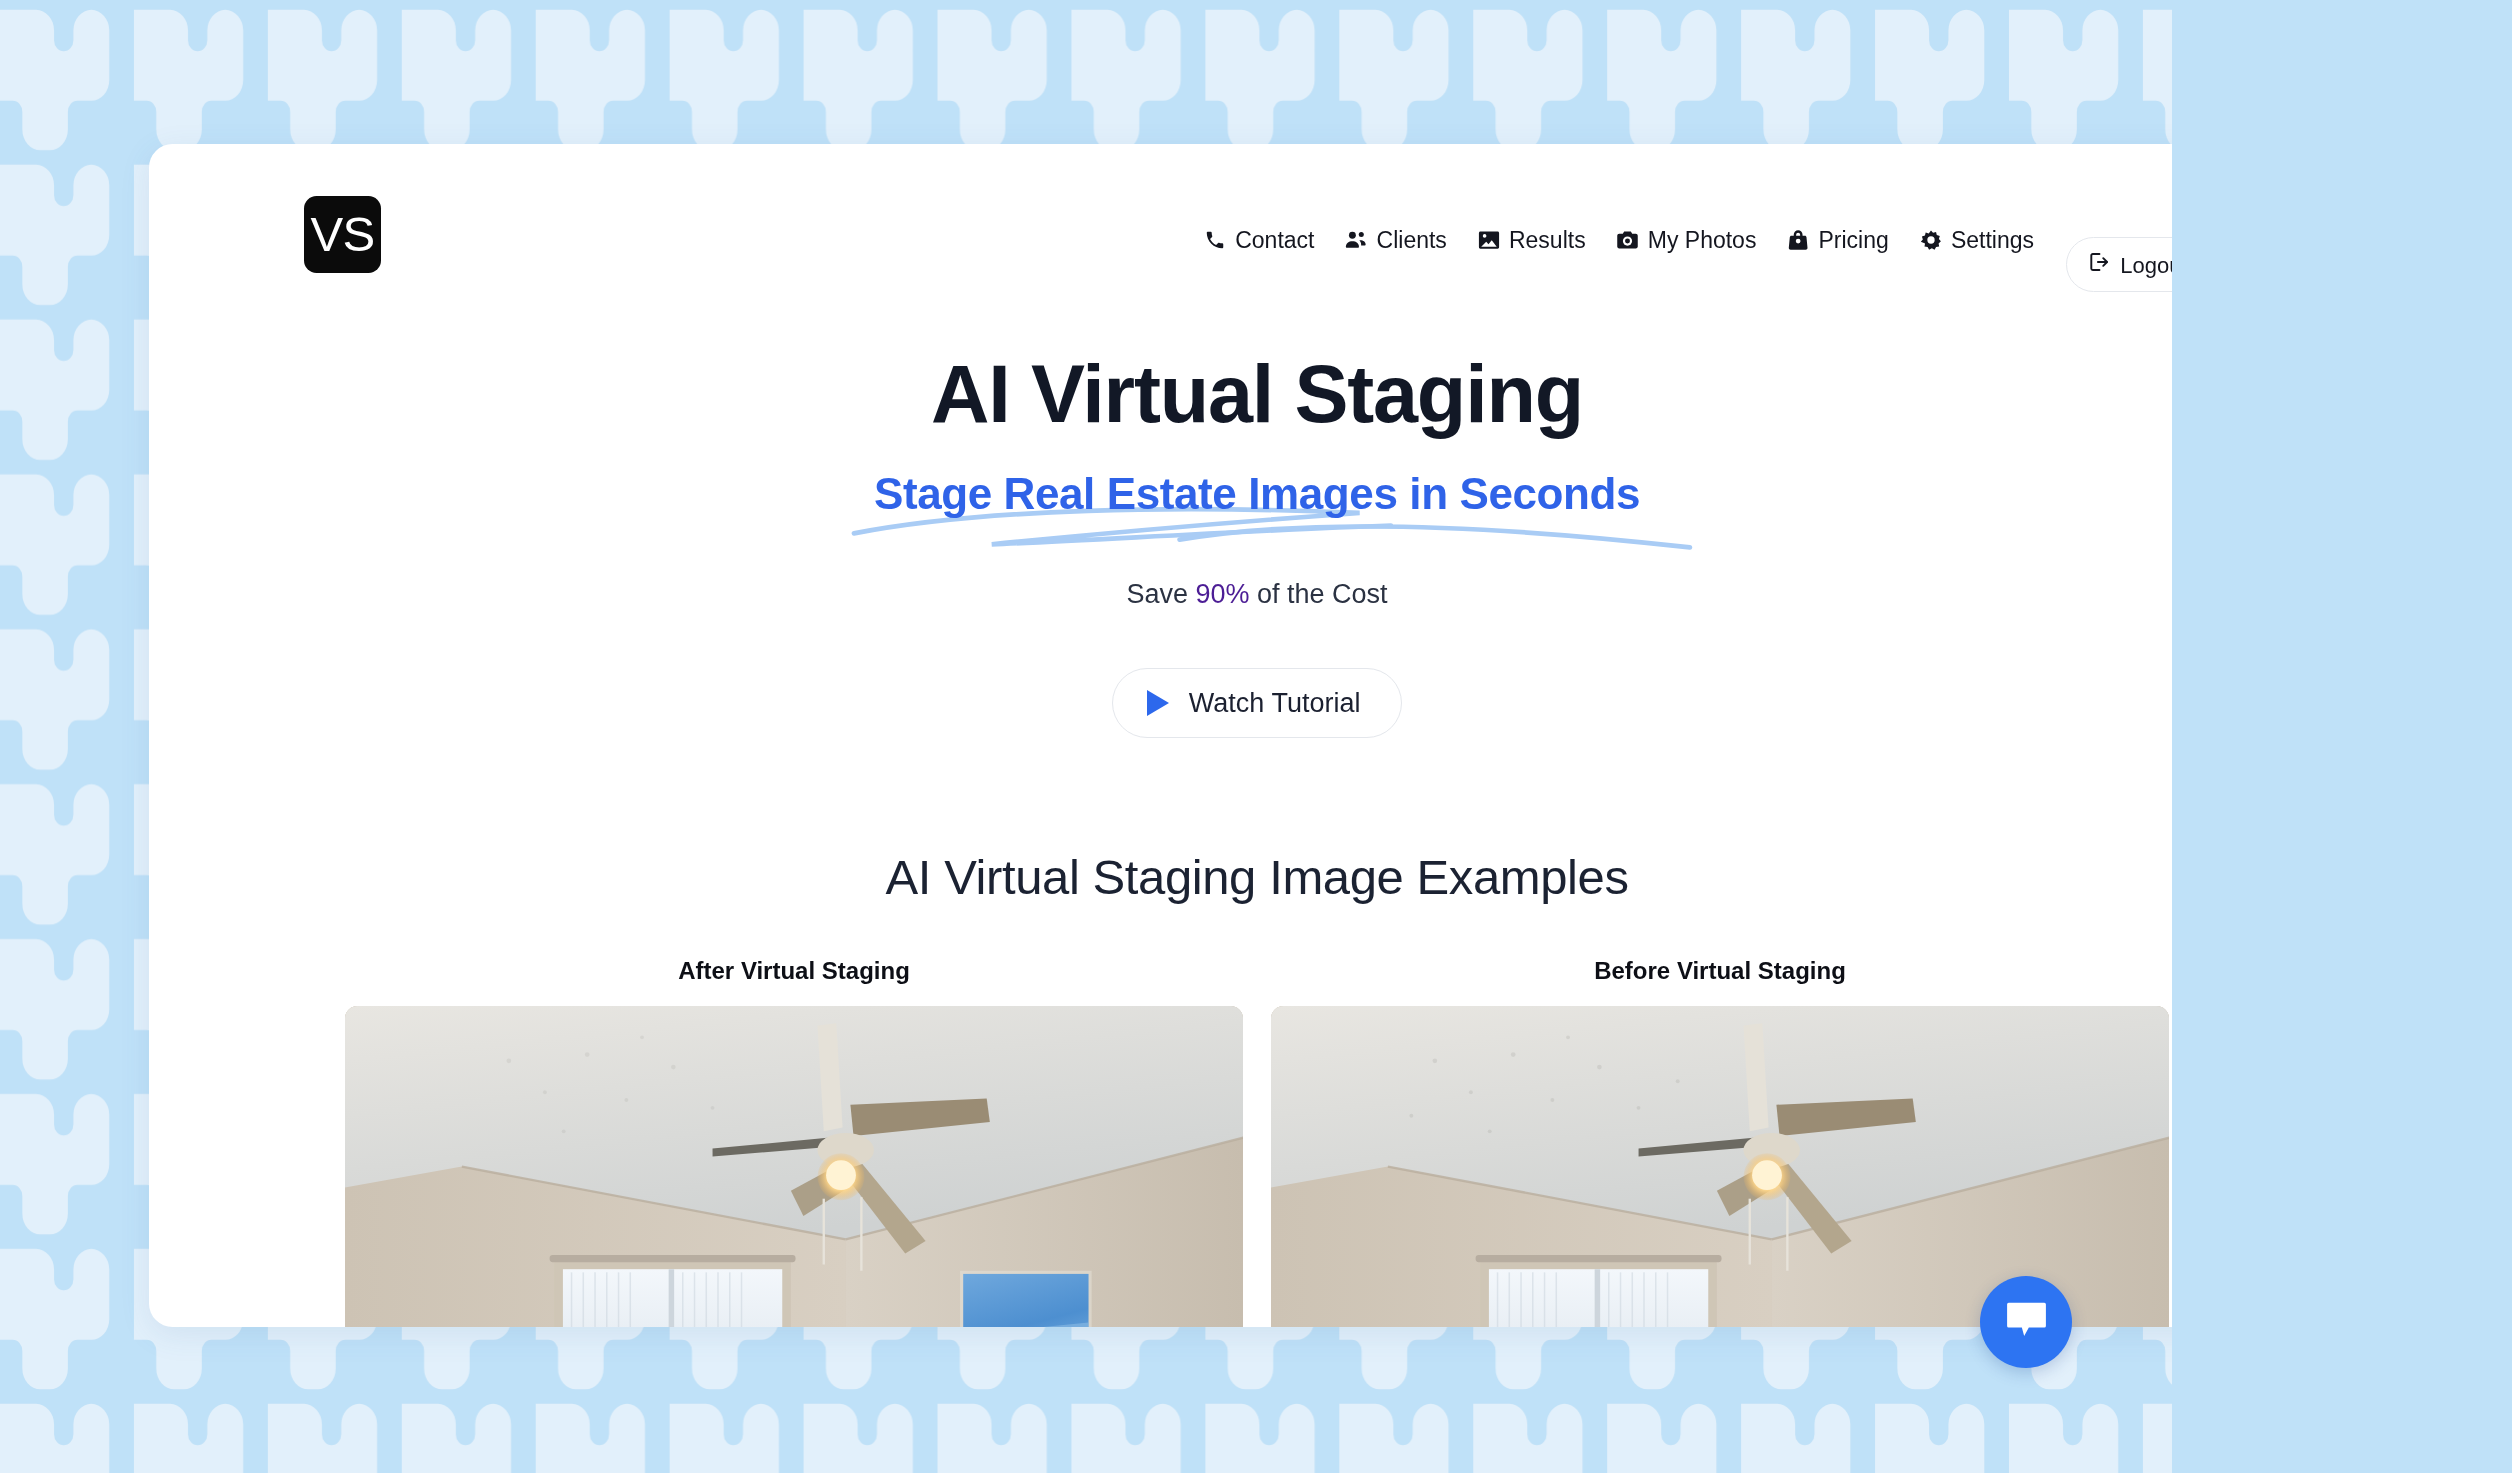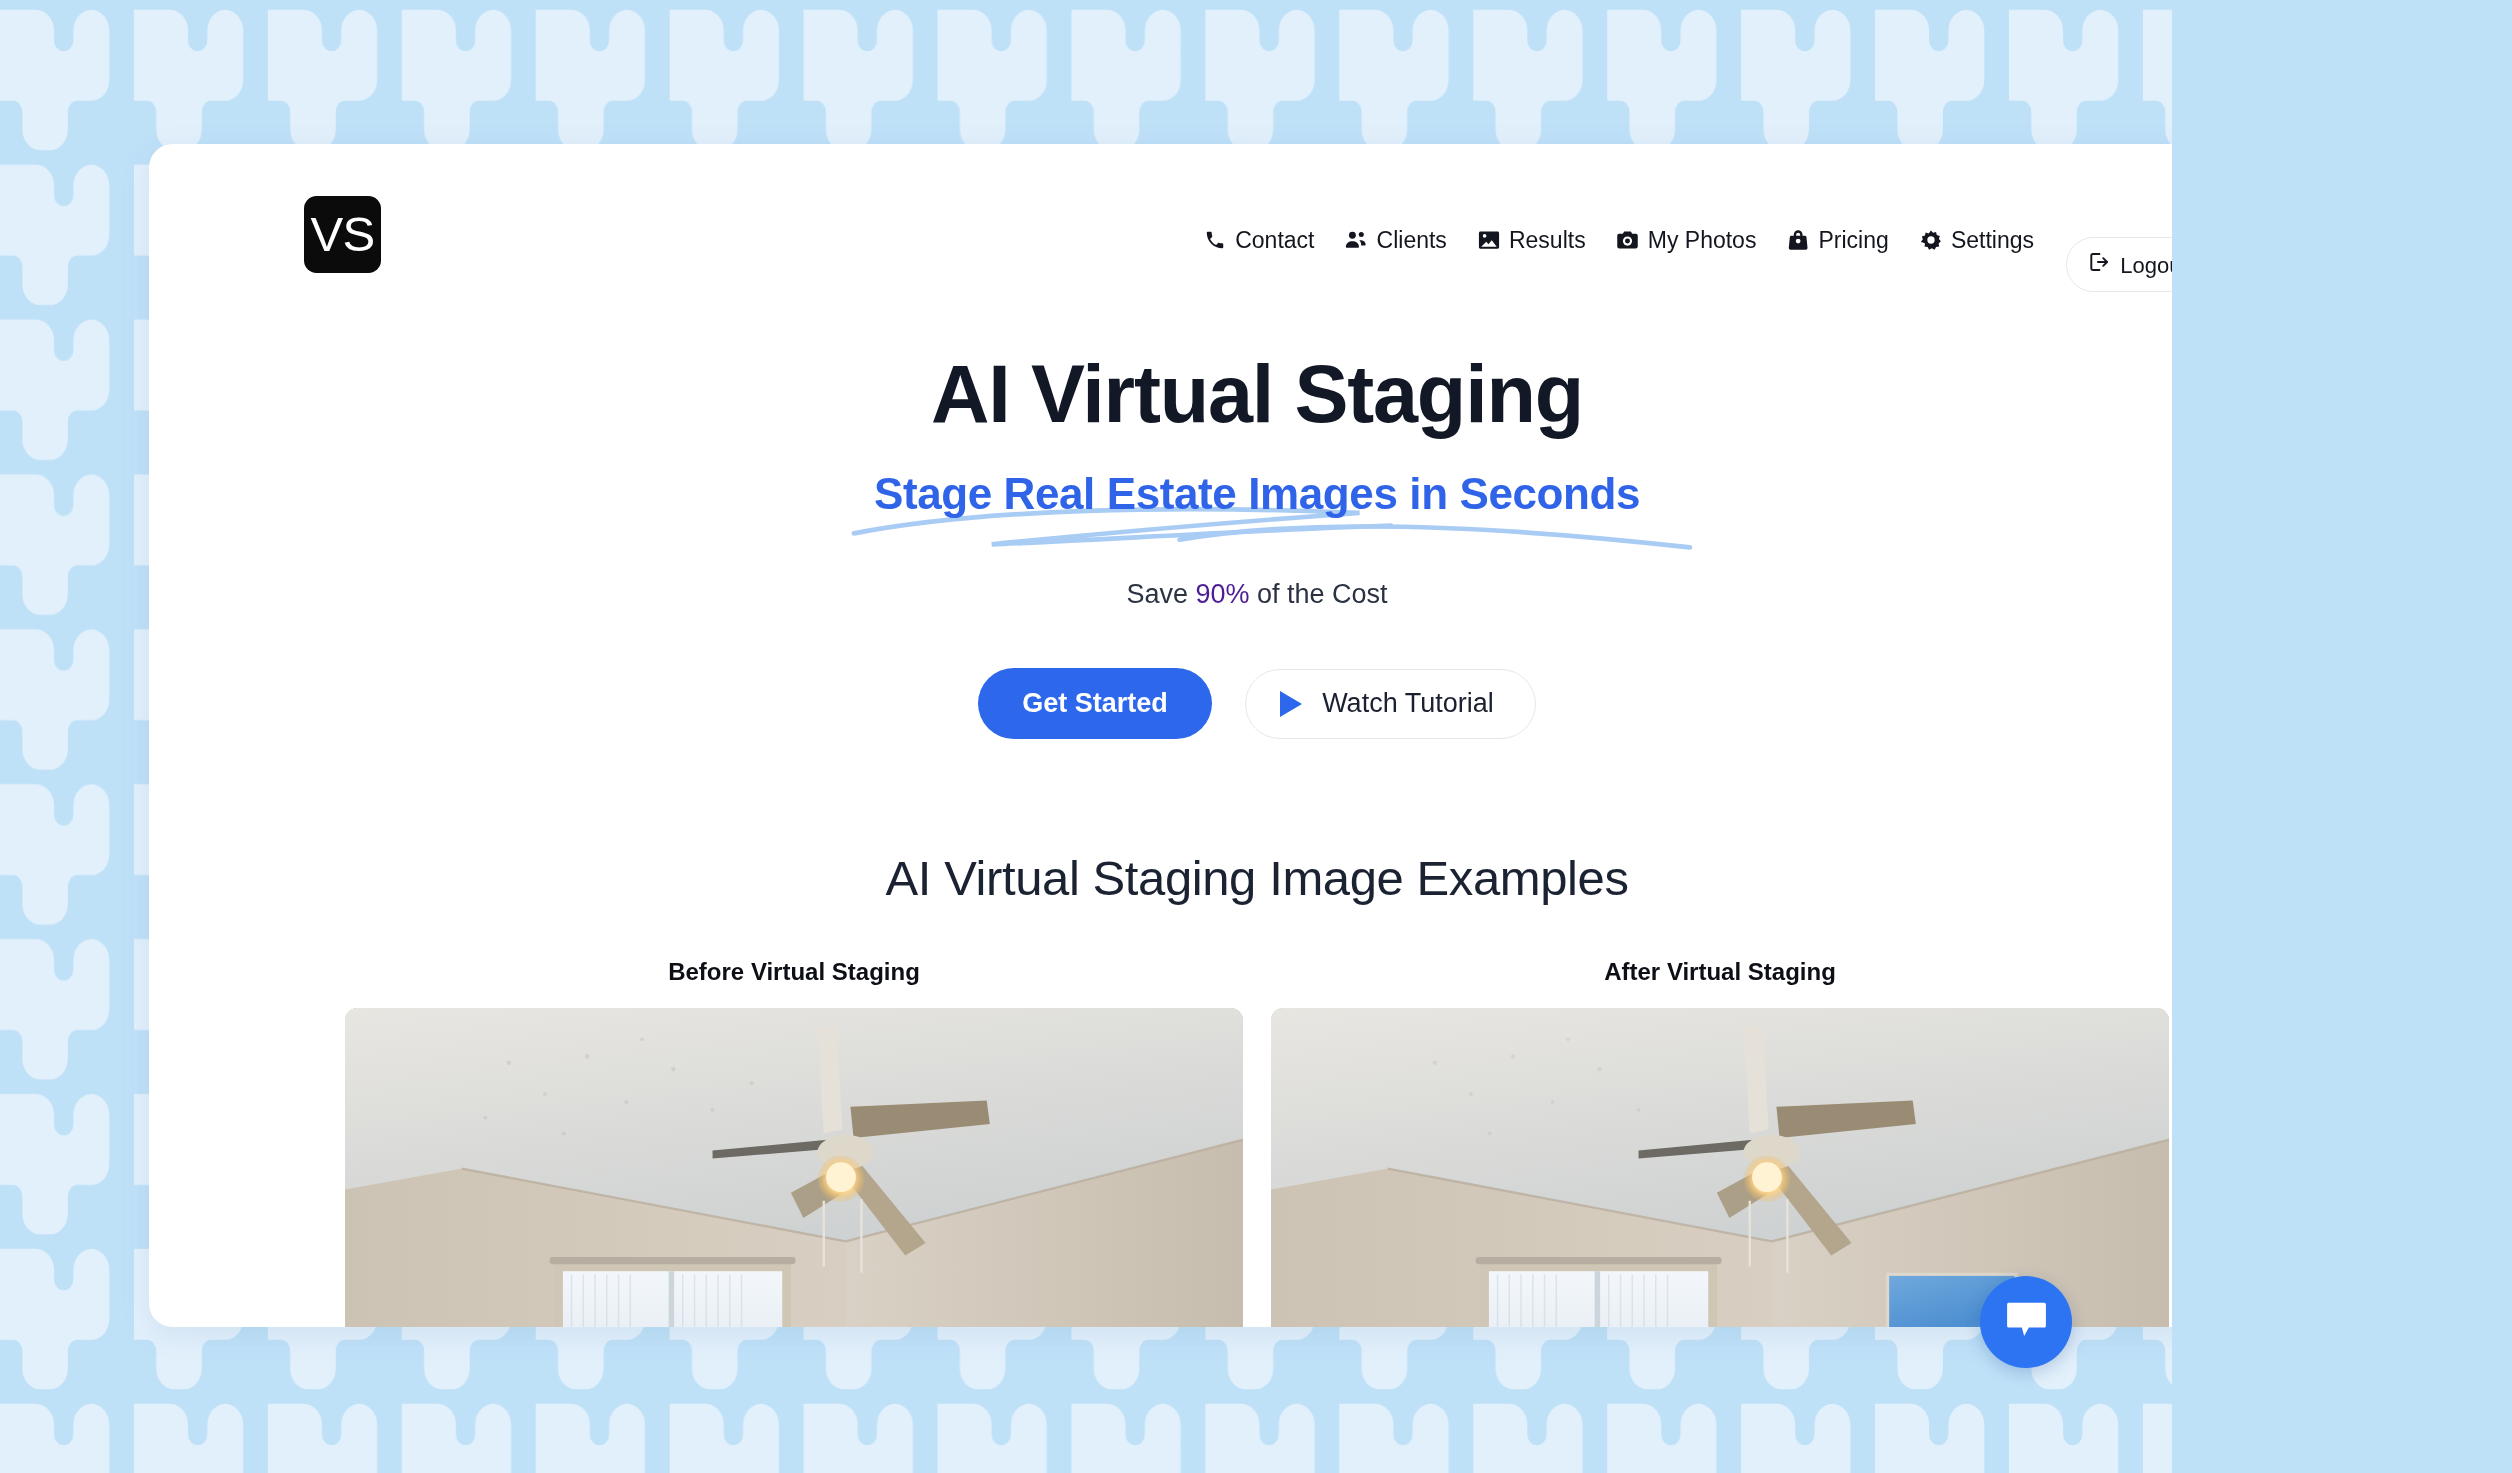--- a/index.html
+++ b/index.html
@@ -370,32 +370,120 @@
           <path d="M430 48 C 560 26, 760 22, 1082 58" fill="none" stroke="#a9ccf5" stroke-width="6" stroke-linecap="round"></path>
         </svg>
         <div class="hero-subtitle">Stage Real Estate Images in Seconds</div>
       </div>
 
       <div class="hero-tagline">
         <span>Save </span><b>90%</b><span> of the Cost</span>
       </div>
 
       <div class="cta-row">
-        <button class="btn-primary">Get Started</button>
         <button class="btn-secondary">
           <span class="play-tri"></span>
           <span>Watch Tutorial</span>
         </button>
       </div>
     </div>
 
     <div class="examples">
       <h2 class="examples-title">AI Virtual Staging Image Examples</h2>
 
       <div class="compare-grid">
+
+        <div class="compare-col">
+          <div class="compare-label">After Virtual Staging</div>
+          <div class="compare-img">
+            <svg viewBox="0 0 1148 480" preserveAspectRatio="xMidYMid slice" aria-hidden="true">
+              <defs>
+                <linearGradient id="wallL2" x1="0" y1="0" x2="1" y2="0">
+                  <stop offset="0" stop-color="#cdc3b4"></stop>
+                    <stop offset="1" stop-color="#d8cfc2"></stop>
+                </linearGradient>
+                <linearGradient id="wallR2" x1="0" y1="0" x2="1" y2="0">
+                  <stop offset="0" stop-color="#d9d1c5"></stop>
+                    <stop offset="1" stop-color="#c7bdae"></stop>
+                </linearGradient>
+                <linearGradient id="ceil2" x1="0" y1="0" x2="0.4" y2="1">
+                  <stop offset="0" stop-color="#e8e6e1"></stop>
+                    <stop offset="1" stop-color="#cfd2d2"></stop>
+                </linearGradient>
+                <linearGradient id="win2" x1="0" y1="0" x2="0" y2="1">
+                  <stop offset="0" stop-color="#f3f7fb"></stop>
+                    <stop offset="1" stop-color="#dfe7ee"></stop>
+                </linearGradient>
+                <radialGradient id="glow2" cx="0.5" cy="0.5" r="0.5">
+                  <stop offset="0" stop-color="#fff6dd"></stop>
+                  <stop offset="0.55" stop-color="#ffd98f"></stop>
+                  <stop offset="1" stop-color="#f0b860" stop-opacity="0.15"></stop>
+                </radialGradient>
+                <linearGradient id="art" x1="0" y1="0" x2="0.3" y2="1">
+                  <stop offset="0" stop-color="#6fa8dd"></stop>
+                  <stop offset="0.55" stop-color="#4d8fd0"></stop>
+                  <stop offset="1" stop-color="#7fb4e2"></stop>
+                </linearGradient>
+              </defs>
+              <rect width="1148" height="480" fill="#d3cabc"></rect>
+              <path d="M0 0 H1148 V170 L640 300 L150 210 L0 250 Z" fill="url(#ceil2)"></path>
+              <path d="M0 232 L150 205 L640 298 V480 H0 Z" fill="url(#wallL2)"></path>
+              <path d="M640 298 L1148 168 V480 H640 Z" fill="url(#wallR2)"></path>
+              <path d="M150 205 L640 298" stroke="#b9ae9d" stroke-width="3" fill="none" opacity=".8"></path>
+              <path d="M640 298 L1148 168" stroke="#b9ae9d" stroke-width="3" fill="none" opacity=".8"></path>
+              <rect x="268" y="325" width="302" height="160" rx="3" fill="#cfc6b6"></rect>
+              <rect x="279" y="336" width="280" height="150" fill="url(#win2)"></rect>
+              <rect x="414" y="336" width="7" height="150" fill="#cdd5dc"></rect>
+              <g opacity=".5" stroke="#c9d3dc" stroke-width="2">
+                <path d="M290 340 V486"></path>
+                  <path d="M305 340 V486"></path>
+                  <path d="M320 340 V486"></path>
+                <path d="M335 340 V486"></path>
+                  <path d="M350 340 V486"></path>
+                  <path d="M365 340 V486"></path>
+                <path d="M432 340 V486"></path>
+                  <path d="M447 340 V486"></path>
+                  <path d="M462 340 V486"></path>
+                <path d="M477 340 V486"></path>
+                  <path d="M492 340 V486"></path>
+                  <path d="M507 340 V486"></path>
+              </g>
+              <rect x="262" y="318" width="314" height="9" rx="4" fill="#b7ada0"></rect>
+
+              <g>
+                <rect x="786" y="338" width="168" height="150" fill="#e6e2d8" opacity=".55"></rect>
+                <rect x="790" y="342" width="160" height="146" fill="url(#art)"></rect>
+                <path d="M790 420 L950 404 L950 430 L790 444 Z" fill="#8fc0e6" opacity=".55"></path>
+                <path d="M790 462 L950 450 L950 470 L790 482 Z" fill="#3f7fc0" opacity=".45"></path>
+              </g>
+              <g>
+                <path d="M604 25 L628 22 L636 155 L612 160 Z" fill="#e5e1d8"></path>
+                <path d="M470 182 L620 168 L618 180 L470 192 Z" fill="#6c6a62"></path>
+                <path d="M646 126 L820 118 L824 148 L650 166 Z" fill="#9a8c74"></path>
+                <path d="M660 200 L742 300 L716 316 L636 212 Z" fill="#b3a68d"></path>
+                <path d="M570 236 L640 198 L656 224 L586 268 Z" fill="#ab9f88"></path>
+                <ellipse cx="640" cy="184" rx="36" ry="22" fill="#ded8cb"></ellipse>
+                <circle cx="634" cy="218" r="30" fill="url(#glow2)"></circle>
+                <circle cx="634" cy="216" r="19" fill="#fff3d4"></circle>
+                <path d="M612 246 V330" stroke="#e7e3da" stroke-width="3"></path>
+                <path d="M660 244 V338" stroke="#e7e3da" stroke-width="3"></path>
+              </g>
+              <g opacity=".14" fill="#8e8d86">
+                <circle cx="210" cy="70" r="3"></circle>
+                  <circle cx="256" cy="110" r="2.5"></circle>
+                <circle cx="310" cy="62" r="3"></circle>
+                  <circle cx="360" cy="120" r="2.5"></circle>
+                <circle cx="420" cy="78" r="3"></circle>
+                  <circle cx="470" cy="130" r="2.5"></circle>
+                <circle cx="280" cy="160" r="2.5"></circle>
+                  <circle cx="380" cy="40" r="2.5"></circle>
+              </g>
+            </svg>
+          </div>
+        </div>
 
         <div class="compare-col">
           <div class="compare-label">Before Virtual Staging</div>
           <div class="compare-img">
             <svg viewBox="0 0 1148 480" preserveAspectRatio="xMidYMid slice" aria-hidden="true">
               <defs>
                 <linearGradient id="wallL" x1="0" y1="0" x2="1" y2="0">
                   <stop offset="0" stop-color="#cdc3b4"></stop>
                     <stop offset="1" stop-color="#d8cfc2"></stop>
                 </linearGradient>
@@ -462,109 +550,20 @@
                   <circle cx="470" cy="130" r="2.5"></circle>
                 <circle cx="280" cy="160" r="2.5"></circle>
                   <circle cx="380" cy="40" r="2.5"></circle>
                 <circle cx="520" cy="96" r="2.5"></circle>
                   <circle cx="180" cy="140" r="2.5"></circle>
               </g>
             </svg>
           </div>
         </div>
 
-        <div class="compare-col">
-          <div class="compare-label">After Virtual Staging</div>
-          <div class="compare-img">
-            <svg viewBox="0 0 1148 480" preserveAspectRatio="xMidYMid slice" aria-hidden="true">
-              <defs>
-                <linearGradient id="wallL2" x1="0" y1="0" x2="1" y2="0">
-                  <stop offset="0" stop-color="#cdc3b4"></stop>
-                    <stop offset="1" stop-color="#d8cfc2"></stop>
-                </linearGradient>
-                <linearGradient id="wallR2" x1="0" y1="0" x2="1" y2="0">
-                  <stop offset="0" stop-color="#d9d1c5"></stop>
-                    <stop offset="1" stop-color="#c7bdae"></stop>
-                </linearGradient>
-                <linearGradient id="ceil2" x1="0" y1="0" x2="0.4" y2="1">
-                  <stop offset="0" stop-color="#e8e6e1"></stop>
-                    <stop offset="1" stop-color="#cfd2d2"></stop>
-                </linearGradient>
-                <linearGradient id="win2" x1="0" y1="0" x2="0" y2="1">
-                  <stop offset="0" stop-color="#f3f7fb"></stop>
-                    <stop offset="1" stop-color="#dfe7ee"></stop>
-                </linearGradient>
-                <radialGradient id="glow2" cx="0.5" cy="0.5" r="0.5">
-                  <stop offset="0" stop-color="#fff6dd"></stop>
-                  <stop offset="0.55" stop-color="#ffd98f"></stop>
-                  <stop offset="1" stop-color="#f0b860" stop-opacity="0.15"></stop>
-                </radialGradient>
-                <linearGradient id="art" x1="0" y1="0" x2="0.3" y2="1">
-                  <stop offset="0" stop-color="#6fa8dd"></stop>
-                  <stop offset="0.55" stop-color="#4d8fd0"></stop>
-                  <stop offset="1" stop-color="#7fb4e2"></stop>
-                </linearGradient>
-              </defs>
-              <rect width="1148" height="480" fill="#d3cabc"></rect>
-              <path d="M0 0 H1148 V170 L640 300 L150 210 L0 250 Z" fill="url(#ceil2)"></path>
-              <path d="M0 232 L150 205 L640 298 V480 H0 Z" fill="url(#wallL2)"></path>
-              <path d="M640 298 L1148 168 V480 H640 Z" fill="url(#wallR2)"></path>
-              <path d="M150 205 L640 298" stroke="#b9ae9d" stroke-width="3" fill="none" opacity=".8"></path>
-              <path d="M640 298 L1148 168" stroke="#b9ae9d" stroke-width="3" fill="none" opacity=".8"></path>
-              <rect x="268" y="325" width="302" height="160" rx="3" fill="#cfc6b6"></rect>
-              <rect x="279" y="336" width="280" height="150" fill="url(#win2)"></rect>
-              <rect x="414" y="336" width="7" height="150" fill="#cdd5dc"></rect>
-              <g opacity=".5" stroke="#c9d3dc" stroke-width="2">
-                <path d="M290 340 V486"></path>
-                  <path d="M305 340 V486"></path>
-                  <path d="M320 340 V486"></path>
-                <path d="M335 340 V486"></path>
-                  <path d="M350 340 V486"></path>
-                  <path d="M365 340 V486"></path>
-                <path d="M432 340 V486"></path>
-                  <path d="M447 340 V486"></path>
-                  <path d="M462 340 V486"></path>
-                <path d="M477 340 V486"></path>
-                  <path d="M492 340 V486"></path>
-                  <path d="M507 340 V486"></path>
-              </g>
-              <rect x="262" y="318" width="314" height="9" rx="4" fill="#b7ada0"></rect>
-
-              <g>
-                <rect x="786" y="338" width="168" height="150" fill="#e6e2d8" opacity=".55"></rect>
-                <rect x="790" y="342" width="160" height="146" fill="url(#art)"></rect>
-                <path d="M790 420 L950 404 L950 430 L790 444 Z" fill="#8fc0e6" opacity=".55"></path>
-                <path d="M790 462 L950 450 L950 470 L790 482 Z" fill="#3f7fc0" opacity=".45"></path>
-              </g>
-              <g>
-                <path d="M604 25 L628 22 L636 155 L612 160 Z" fill="#e5e1d8"></path>
-                <path d="M470 182 L620 168 L618 180 L470 192 Z" fill="#6c6a62"></path>
-                <path d="M646 126 L820 118 L824 148 L650 166 Z" fill="#9a8c74"></path>
-                <path d="M660 200 L742 300 L716 316 L636 212 Z" fill="#b3a68d"></path>
-                <path d="M570 236 L640 198 L656 224 L586 268 Z" fill="#ab9f88"></path>
-                <ellipse cx="640" cy="184" rx="36" ry="22" fill="#ded8cb"></ellipse>
-                <circle cx="634" cy="218" r="30" fill="url(#glow2)"></circle>
-                <circle cx="634" cy="216" r="19" fill="#fff3d4"></circle>
-                <path d="M612 246 V330" stroke="#e7e3da" stroke-width="3"></path>
-                <path d="M660 244 V338" stroke="#e7e3da" stroke-width="3"></path>
-              </g>
-              <g opacity=".14" fill="#8e8d86">
-                <circle cx="210" cy="70" r="3"></circle>
-                  <circle cx="256" cy="110" r="2.5"></circle>
-                <circle cx="310" cy="62" r="3"></circle>
-                  <circle cx="360" cy="120" r="2.5"></circle>
-                <circle cx="420" cy="78" r="3"></circle>
-                  <circle cx="470" cy="130" r="2.5"></circle>
-                <circle cx="280" cy="160" r="2.5"></circle>
-                  <circle cx="380" cy="40" r="2.5"></circle>
-              </g>
-            </svg>
-          </div>
-        </div>
-
       </div>
     </div>
 
   </div>
 
   <div class="chat-bubble">
     <span>
       <svg width="49" height="45" viewBox="0 0 62 58" aria-hidden="true">
         <path d="M8 6 h46 a2 2 0 0 1 2 2 v28 a2 2 0 0 1 -2 2 H34 l-6 11 l-3 -11 H8 a2 2 0 0 1 -2 -2 V8 a2 2 0 0 1 2 -2 z" fill="#ffffff"></path>
       </svg>

